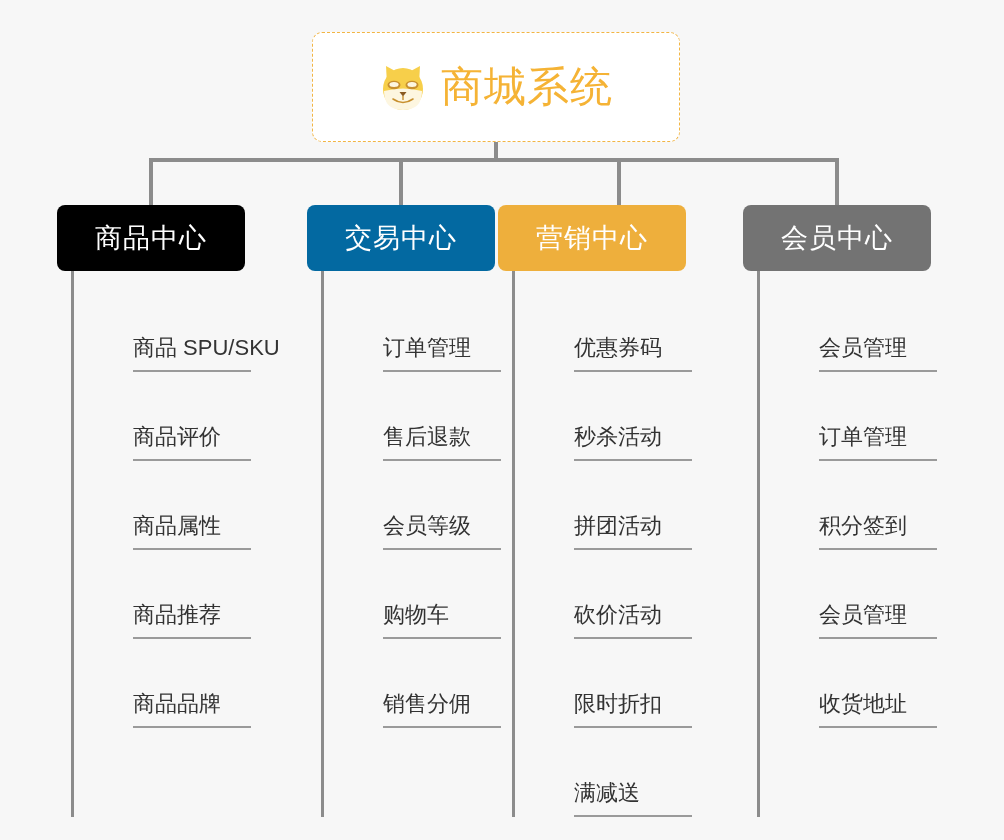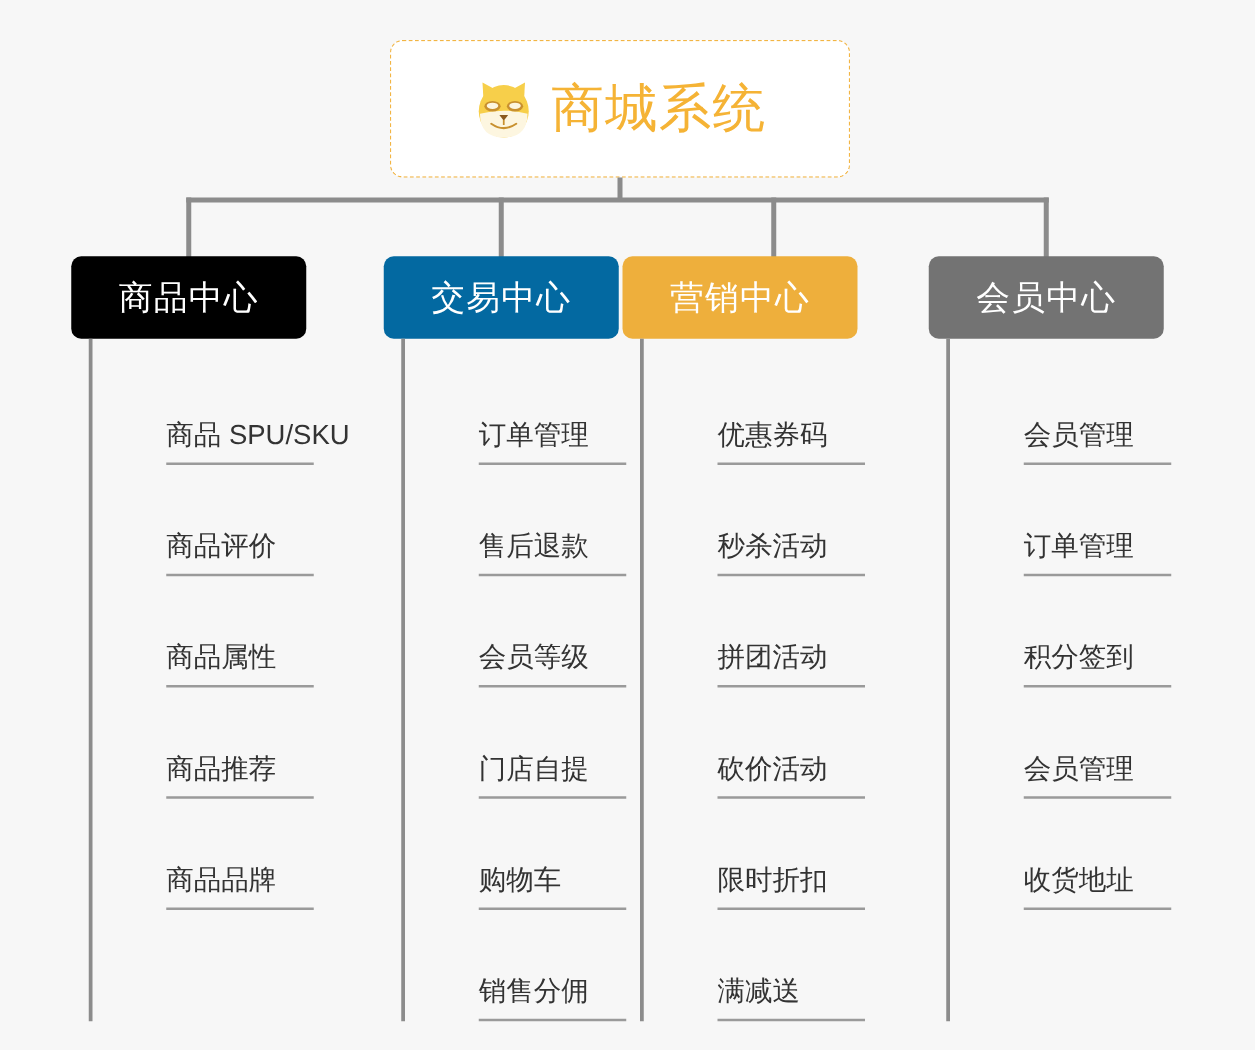--- a/index.html
+++ b/index.html
@@ -200,23 +200,20 @@
       <div class="leaf">
           <span class="leaf-label">订单管理</span>
         </div>
       <div class="leaf">
           <span class="leaf-label">售后退款</span>
         </div>
       <div class="leaf">
           <span class="leaf-label">会员等级</span>
         </div>
       <div class="leaf">
-          <span class="leaf-label">门店自提</span>
-        </div>
-      <div class="leaf">
           <span class="leaf-label">购物车</span>
         </div>
       <div class="leaf">
           <span class="leaf-label">销售分佣</span>
         </div>
     </div>
   </div>
 
   <div class="column col-2">
     <div class="col-header" style="background: rgb(238, 175, 60);">

